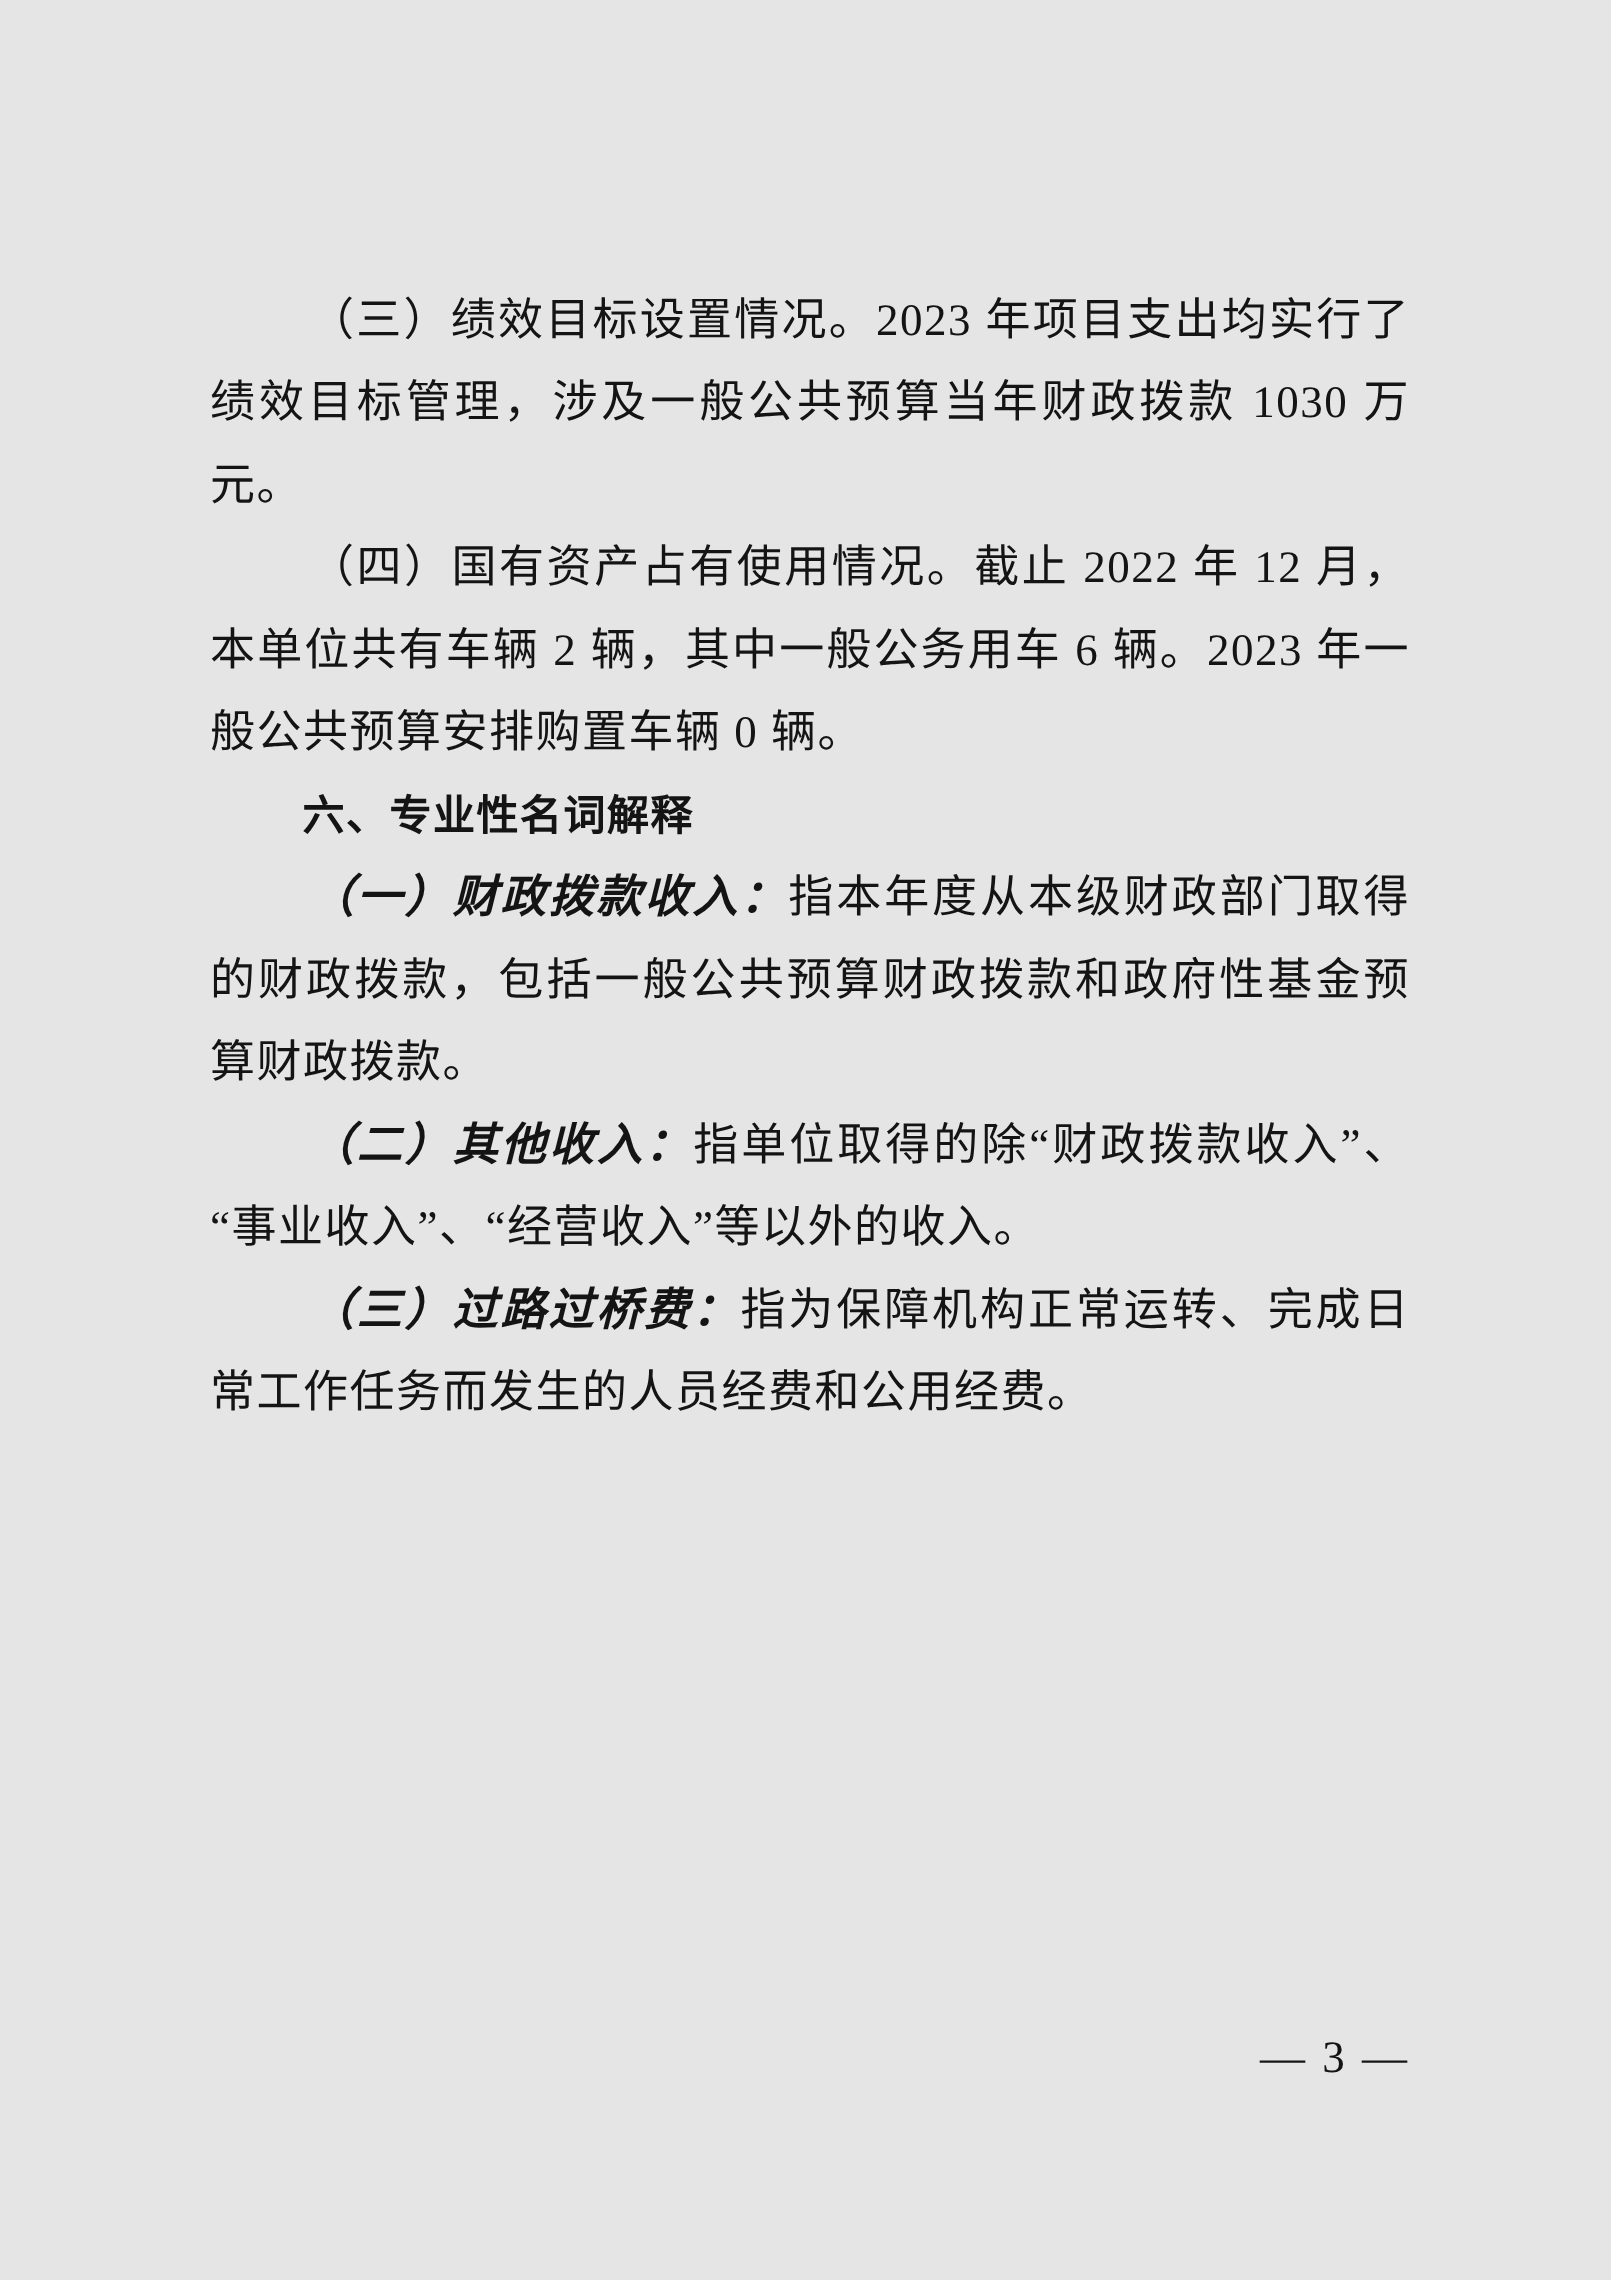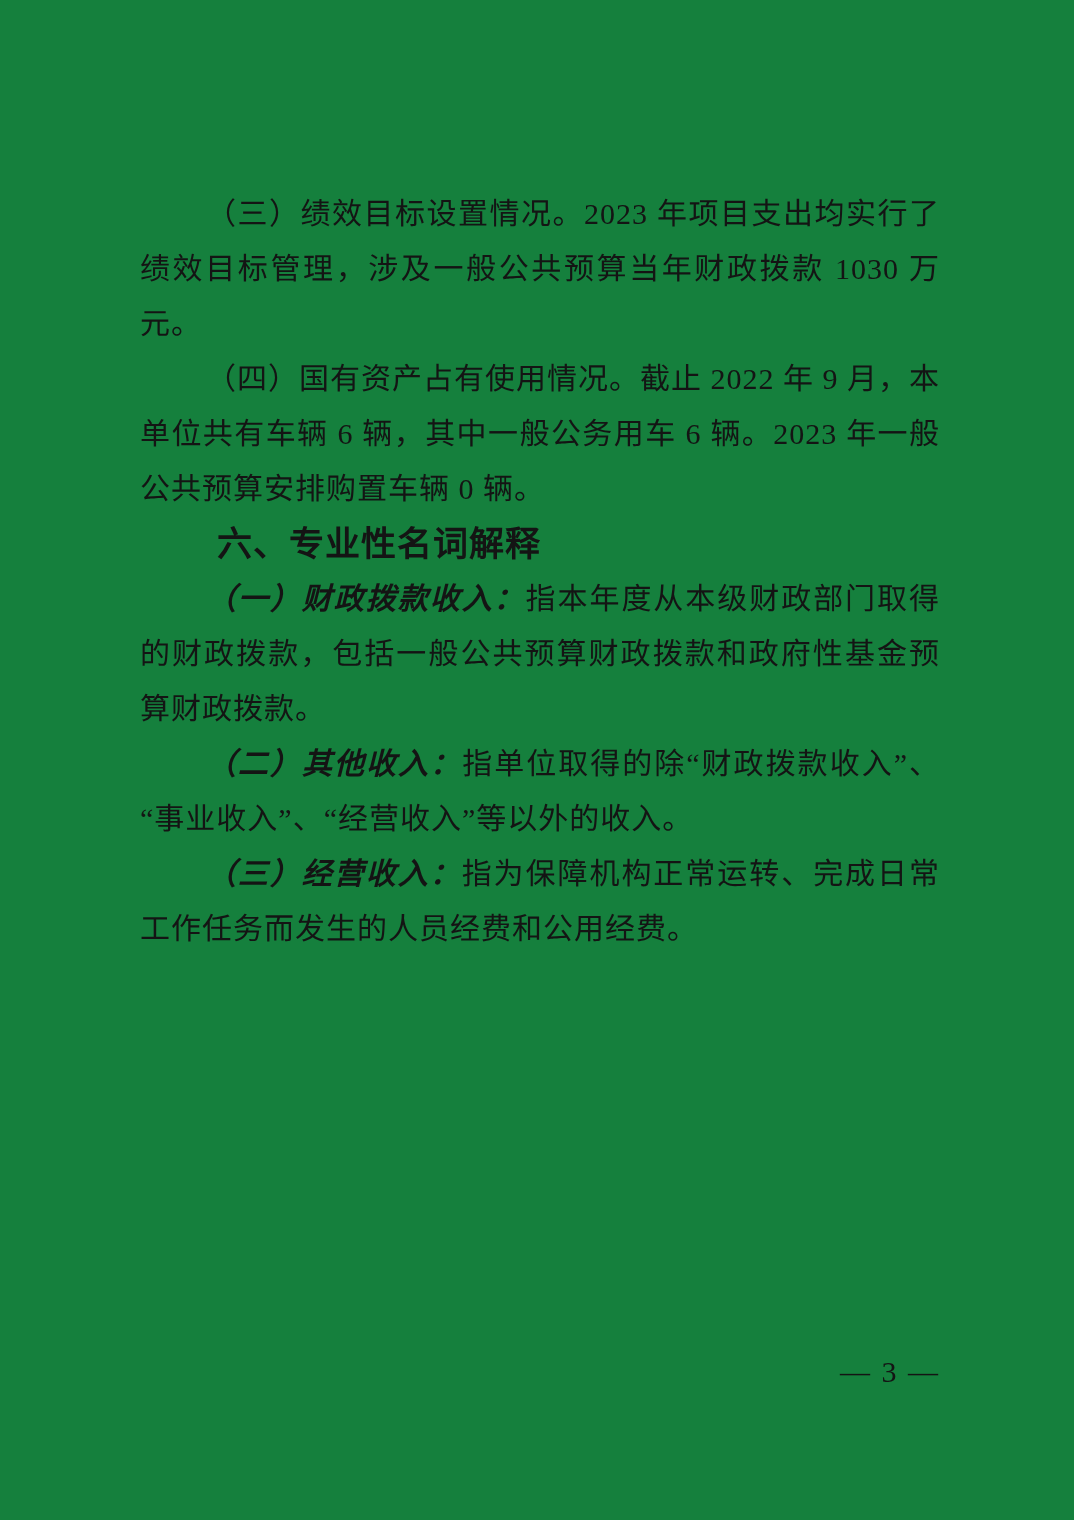--- a/index.html
+++ b/index.html
@@ -4,21 +4,21 @@
 <style>
   html, body {
     margin: 0;
     padding: 0;
     background: #ffffff;
   }
   .page {
     position: relative;
     width: 1074px;
     height: 1520px;
-    background: #15803d;
+    background: #e5e5e5;
     color: #141414;
     font-family: "Liberation Serif", "DejaVu Serif", serif;
     overflow: hidden;
   }
   .content {
     position: absolute;
     left: 140px;
     top: 186px;
     width: 800px;
     font-size: 30px;
@@ -27,21 +27,21 @@
     text-align: justify;
     text-justify: inter-character;
   }
   .para {
     margin: 0;
     text-indent: 2.2em;
   }
   .heading {
     margin: 0;
     text-indent: 2.2em;
-    font-size: 35px;
+    font-size: 28px;
     line-height: 55px;
     font-weight: bold;
     font-family: "Liberation Sans", "DejaVu Sans", sans-serif;
     letter-spacing: 1px;
     text-align: left;
   }
   .term-label {
     font-weight: bold;
     font-style: italic;
   }
@@ -57,29 +57,29 @@
 </style>
 </head>
 <body>
 
 <div class="page">
 
   <main class="content">
 
     <p class="para">（三）绩效目标设置情况。2023 年项目支出均实行了绩效目标管理，涉及一般公共预算当年财政拨款 1030 万元。</p>
 
-    <p class="para">（四）国有资产占有使用情况。截止 2022 年 9 月，本单位共有车辆 6 辆，其中一般公务用车 6 辆。2023 年一般公共预算安排购置车辆 0 辆。</p>
+    <p class="para">（四）国有资产占有使用情况。截止 2022 年 12 月，本单位共有车辆 2 辆，其中一般公务用车 6 辆。2023 年一般公共预算安排购置车辆 0 辆。</p>
 
     <h2 class="heading">六、专业性名词解释</h2>
 
     <p class="para"><span class="term-label">（一）财政拨款收入：</span><span>指本年度从本级财政部门取得的财政拨款，包括一般公共预算财政拨款和政府性基金预算财政拨款。</span></p>
 
     <p class="para"><span class="term-label">（二）其他收入：</span><span>指单位取得的除“财政拨款收入”、“事业收入”、“经营收入”等以外的收入。</span></p>
 
-    <p class="para"><span class="term-label">（三）经营收入：</span><span>指为保障机构正常运转、完成日常工作任务而发生的人员经费和公用经费。</span></p>
+    <p class="para"><span class="term-label">（三）过路过桥费：</span><span>指为保障机构正常运转、完成日常工作任务而发生的人员经费和公用经费。</span></p>
 
 
 
   </main>
 
   <footer class="footer">
     <span>— 3 —</span>
   </footer>
 
 </div>

